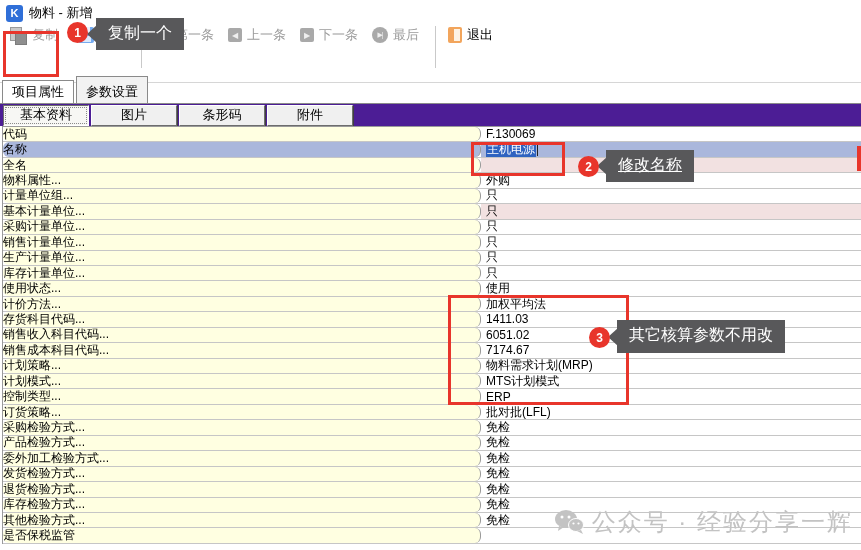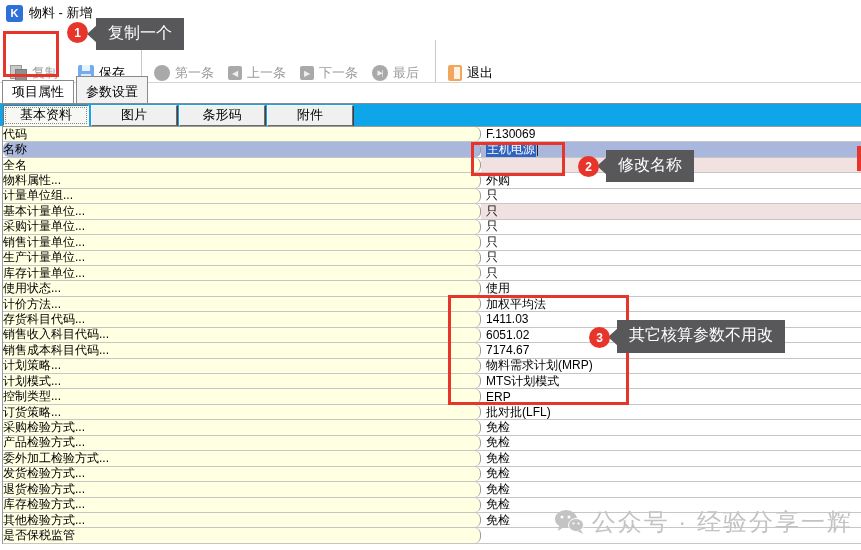--- a/index.html
+++ b/index.html
@@ -8,21 +8,21 @@
     background:#ffffff;
     font-family:"Liberation Sans","DejaVu Sans",sans-serif;
     -webkit-font-smoothing:none;
   }
   
   .titlebar{height:26px;display:flex;align-items:center;padding-left:6px;gap:6px;background:#fff;}
   .appicon{width:17px;height:17px;background:#2f6fd8;border-radius:3px;color:#fff;
     font-size:11px;font-weight:bold;display:flex;align-items:center;justify-content:center;}
   .wintitle{font-size:13px;color:#000;}
   
-  .toolbar{height:56px;display:flex;align-items:flex-end;padding-left:10px;border-bottom:1px solid #d6d6d6;background:#fff;}
+  .toolbar{height:56px;display:flex;align-items:flex-start;padding-left:10px;border-bottom:1px solid #d6d6d6;background:#fff;}
   .tbtn{display:flex;align-items:center;gap:5px;font-size:13px;color:#000;margin-right:14px;cursor:default;}
   .tbtn.disabled{color:#9b9b9b;}
   .tsep{width:1px;height:42px;background:#c9c9c9;margin:0 12px 0 2px;}
   
   .ic{display:inline-block;position:relative;}
   .ic-copy{width:17px;height:17px;}
   .ic-copy::before{content:'';position:absolute;left:0;top:0;width:10px;height:12px;background:#c9c9c9;border:1px solid #9a9a9a;}
   .ic-copy::after{content:'';position:absolute;left:5px;top:4px;width:10px;height:12px;background:#8f8f8f;border:1px solid #7c7c7c;}
   .ic-save{width:16px;height:16px;background:#74aaf0;border-radius:2px;}
   .ic-save::before{content:'';position:absolute;left:4px;top:0;width:8px;height:6px;background:#e9f2ff;}
@@ -32,21 +32,21 @@
     display:flex;align-items:center;justify-content:center;}
   .ic-last{width:16px;height:16px;background:#a9a9a9;border-radius:50%;color:#efefef;font-size:7px;
     display:flex;align-items:center;justify-content:center;letter-spacing:-1px;}
   .ic-exit{width:14px;height:16px;background:#f2a55c;border-radius:2px;}
   .ic-exit::after{content:'';position:absolute;right:2px;top:2px;width:6px;height:12px;background:#fdf3e4;}
   
   .tabrow{display:flex;align-items:flex-end;height:20px;padding-left:2px;background:#fff;}
   .tab{font-size:13px;padding:6px 9px 2px 9px;border:1px solid #8a8a8a;border-bottom:none;background:#f2f2f2;margin-right:2px;position:relative;}
   .tab.active{background:#fff;z-index:2;padding-top:2px;}
   
-  .subtabrow{display:flex;height:22px;padding-left:3px;align-items:center;gap:2px;background:#0ea5e9;border-top:1px solid #8a8a8a;}
+  .subtabrow{display:flex;height:22px;padding-left:3px;align-items:center;gap:2px;background:#4c1d95;border-top:1px solid #8a8a8a;}
   .subtab{width:84px;height:19px;font-size:13px;display:flex;align-items:center;justify-content:center;
     background:#f0f0f0;border:1px solid;border-color:#ffffff #6d6d6d #6d6d6d #ffffff;box-shadow:1px 1px 0 #404040;}
   .subtab.active{background:#f7f7f4;border-color:#6d6d6d #ffffff #ffffff #6d6d6d;box-shadow:none;outline:1px dotted #8a8a8a;outline-offset:-3px;}
   
   .grid{position:absolute;left:2px;top:126px;width:858px;height:417px;
     border-top:1px solid #9a9a9a;border-left:1px solid #9a9a9a;display:flex;flex-direction:column;background:#fff;}
   .grow{flex:1;display:flex;border-bottom:1px solid #c6c6c6;font-size:12px;min-height:0;}
   .glabel{width:477px;background:#ffffe1;padding-left:0;border-right:1px solid #9a9a9a;
     display:flex;align-items:center;color:#000;overflow:hidden;white-space:nowrap;border-radius:6px;}
   .gvalue{flex:1;background:#ffffff;padding-left:5px;display:flex;align-items:center;color:#000;overflow:hidden;white-space:nowrap;}
@@ -62,21 +62,21 @@
   .badge{position:absolute;width:21px;height:21px;border-radius:50%;background:#e8352b;color:#fff;
     font-size:12px;font-weight:bold;display:flex;align-items:center;justify-content:center;z-index:32;}
   #badge1{left:67px;top:22px;}
   #badge2{left:578px;top:156px;}
   #badge3{left:589px;top:327px;}
   .tooltip{position:absolute;background:#58585a;color:#fff;font-size:16px;padding:3px 12px 5px 12px;
     display:flex;align-items:center;z-index:31;white-space:nowrap;}
   .tooltip::before{content:'';position:absolute;left:-9px;top:50%;transform:translateY(-50%);
     border-top:9px solid transparent;border-bottom:9px solid transparent;border-right:10px solid #58585a;}
   #tooltip1{left:96px;top:18px;height:24px;}
-  #tooltip2{left:606px;top:150px;height:24px;}
+  #tooltip2{left:606px;top:150px;height:24px;text-decoration:underline;}
   #tooltip3{left:617px;top:320px;height:25px;}
   
   .edgemark{position:absolute;right:0;top:146px;width:4px;height:25px;background:#e8352b;z-index:20;}
   .watermark{position:absolute;right:8px;bottom:12px;display:flex;align-items:center;gap:8px;
     color:#c3c3c3;font-size:24px;z-index:25;letter-spacing:2px;}
   .watermark svg{display:block;}
 </style>
 </head>
 <body>
 

